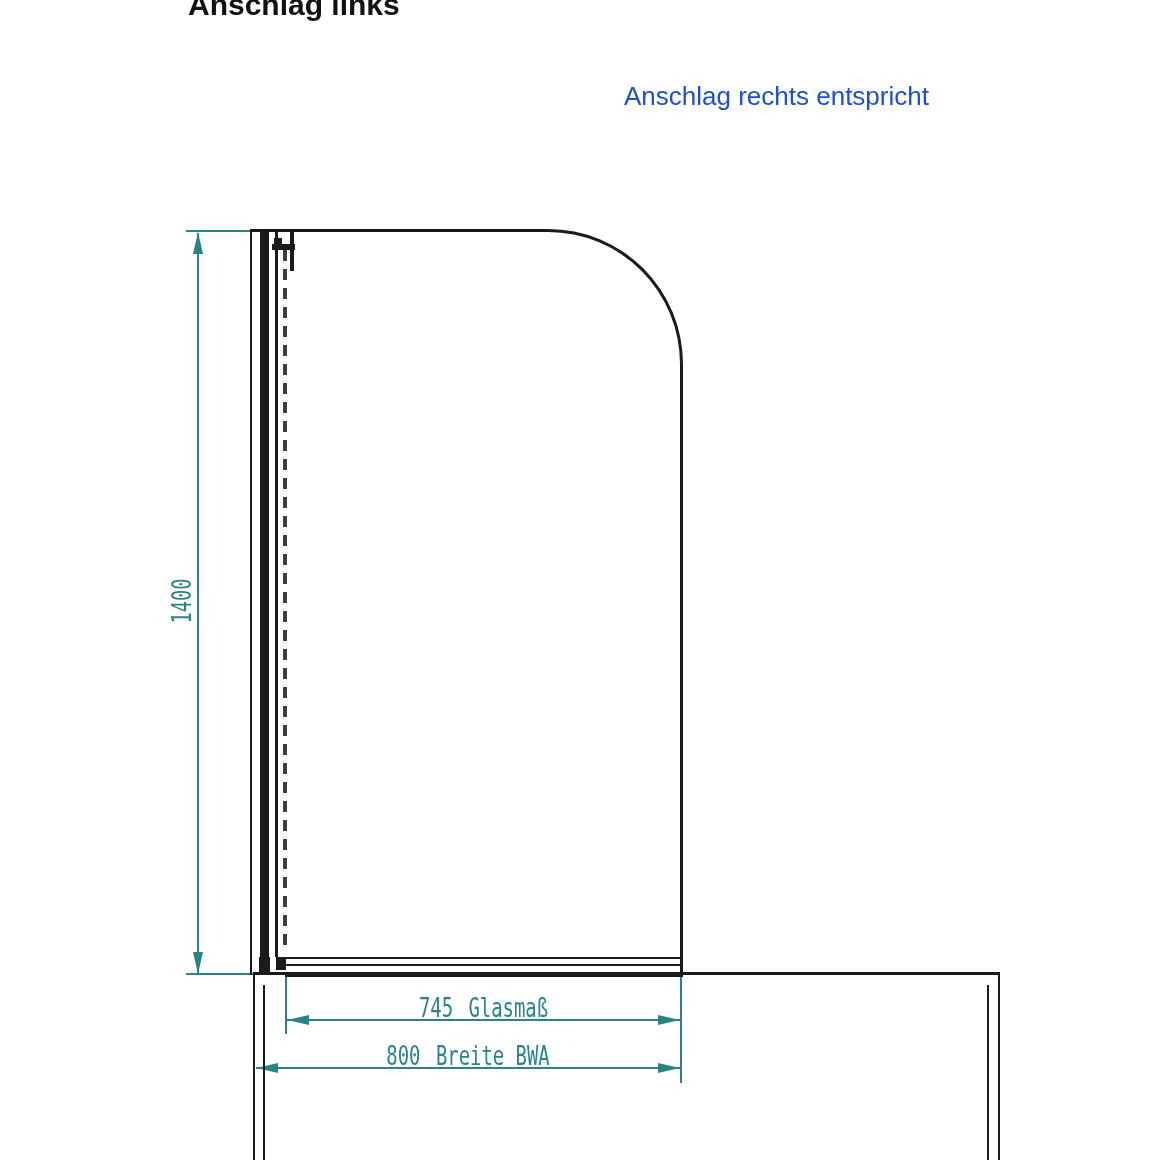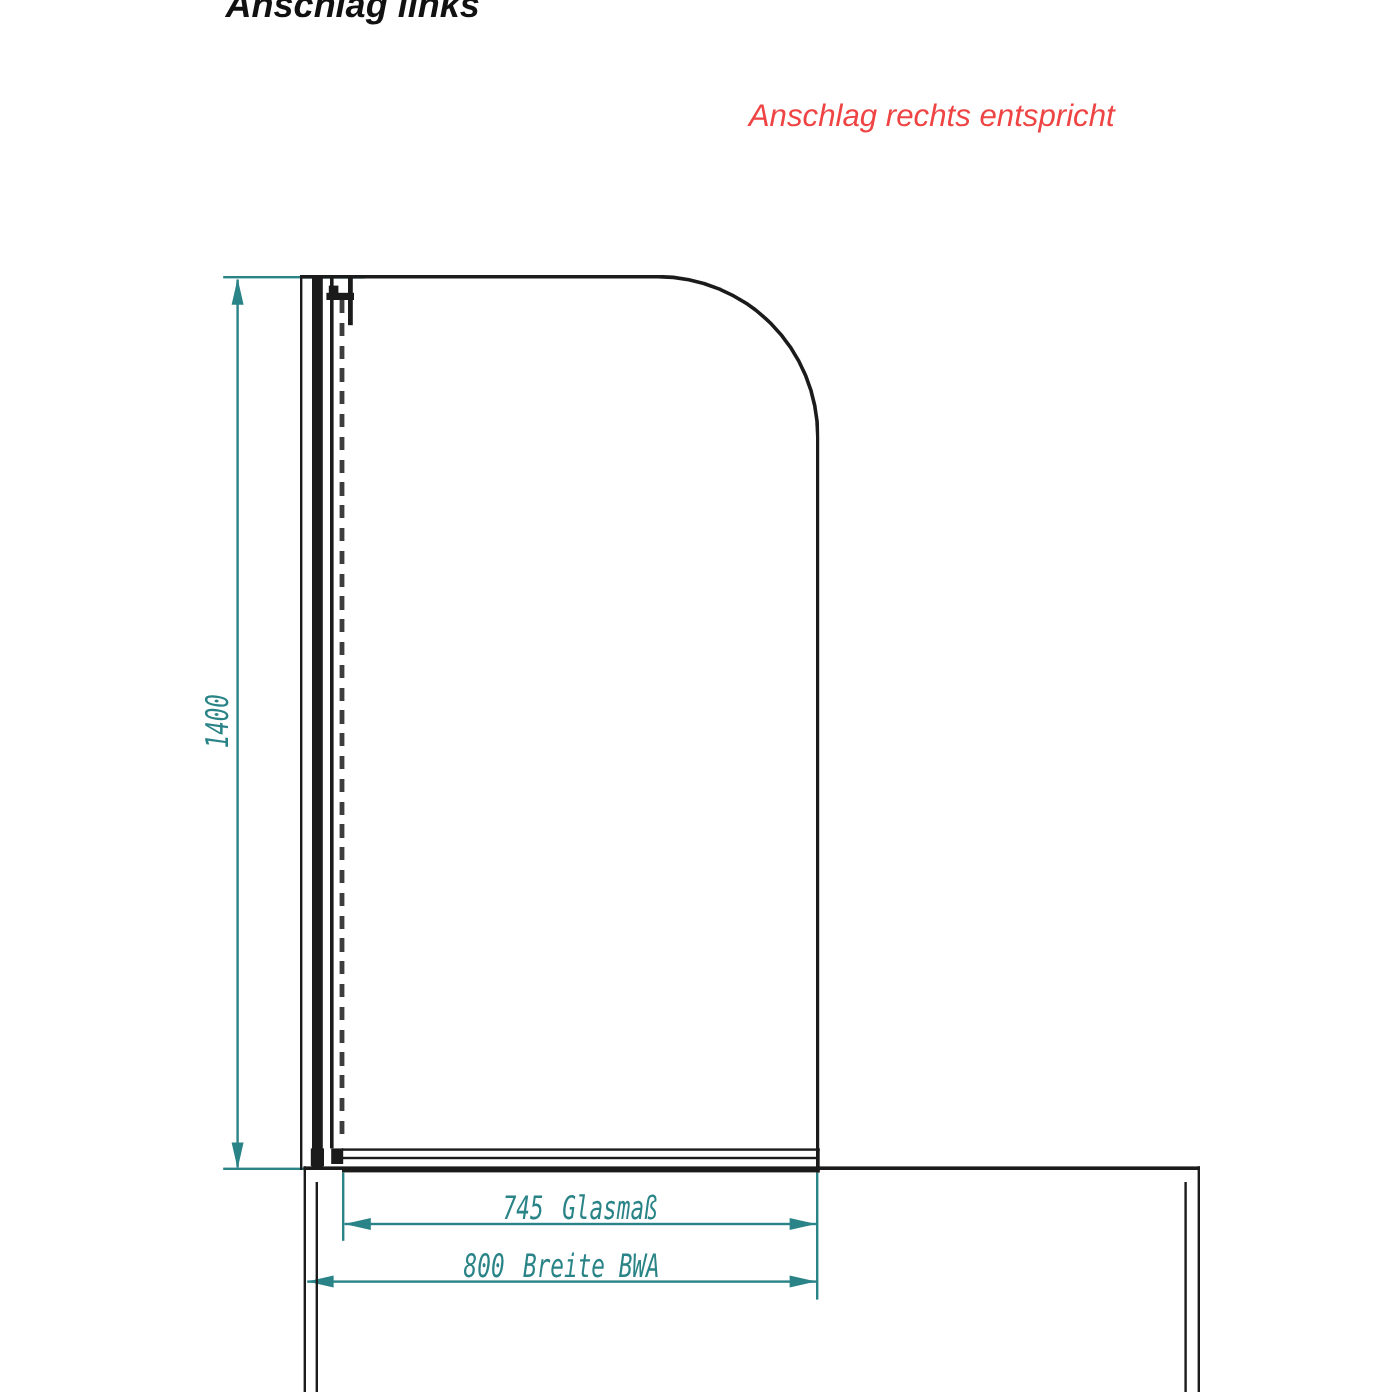--- a/index.html
+++ b/index.html
@@ -3,37 +3,36 @@
 <meta charset="utf-8">
 <style>
   html, body { margin: 0; padding: 0; background: #ffffff; }
   #screen {
     position: relative;
     width: 1160px;
     height: 1160px;
     background: #ffffff;
     overflow: hidden;
     font-family: "Liberation Sans", sans-serif;
-    font-style: italic;
   }
   
   .blk { position: absolute; background: var(--ink); }
   
   .tl { position: absolute; background: var(--teal); }
   .z1 { z-index: 1; }
   .z2 { z-index: 2; }
 
   .title {
     position: absolute; left: 188px; top: -10px;
     font-size: 30px; font-weight: bold; color: #111;
     line-height: 1; white-space: nowrap; z-index: 3;
   }
   .note {
     position: absolute; left: 624px; top: 78px;
-    font-size: 26px; color: #ef4444; line-height: 37px;
+    font-size: 26px; color: #1d4ed8; line-height: 37px;
     white-space: nowrap; z-index: 3;
   }
 
   .glass-outline {
     position: absolute; left: 250px; top: 229px;
     width: 430px; height: 742px;
     border-top: 3px solid var(--ink);
     border-right: 3px solid var(--ink);
     border-top-right-radius: 135px;
     z-index: 2;

